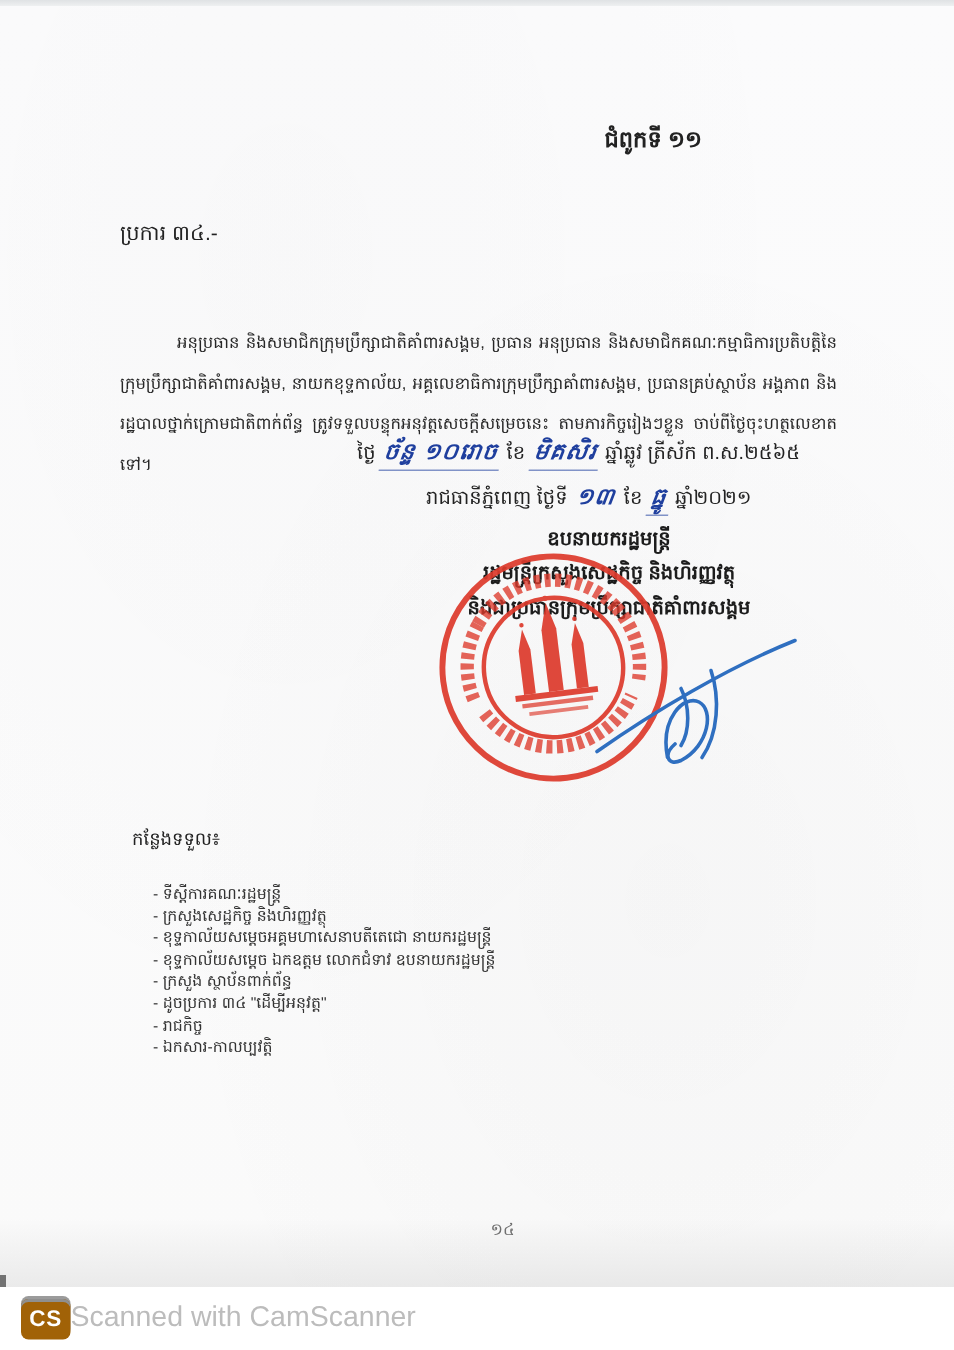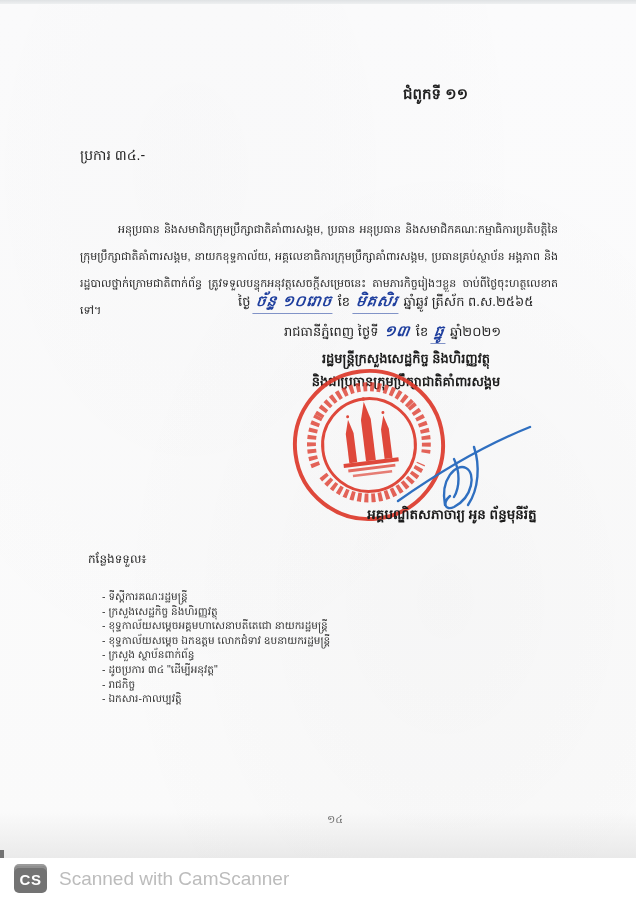--- a/index.html
+++ b/index.html
@@ -64,26 +64,26 @@
   .recipients li::before{content:"-  ";}
 
   .page-number{position:absolute;left:300px;top:812px;width:70px;text-align:center;
     font-size:11px;color:#6f6f6f;}
 
   .footer-bar{
     position:absolute;left:0;top:858px;width:636px;height:42px;background:#ffffff;
     display:flex;align-items:center;
   }
   .cs-badge{
-    margin-left:14px;width:33px;height:27px;border-radius:5px;background:#737373;
+    margin-left:14px;width:33px;height:27px;border-radius:5px;background:#a16207;
     box-shadow:0 2px 0 #8f8f8f inset, 0 -2px 0 #9b9b9b;
     display:flex;align-items:center;justify-content:center;
     color:#ffffff;font-weight:bold;font-size:15px;letter-spacing:.5px;
   }
-  .footer-label{margin-left:12px;font-size:19px;color:#bcbcbc;}
+  .footer-label{margin-left:0;font-size:19px;color:#bcbcbc;}
 </style>
 </head>
 <body>
 
 <div class="scan-page">
   <div class="edge-top"></div>
 
   <div class="doc-title khm">
     <div>ជំពូកទី ១១</div>
   </div>
@@ -102,20 +102,21 @@
 
   <div class="date-line date-line-2">
     <span>រាជធានីភ្នំពេញ ថ្ងៃទី</span>
     <span class="hand noline">១៣</span>
     <span>ខែ</span>
     <span class="hand">ធ្នូ</span>
     <span>ឆ្នាំ២០២១</span>
   </div>
 
   <div class="signatory-titles khm">
+    <div>ឧបនាយករដ្ឋមន្ត្រី</div>
     <div>រដ្ឋមន្ត្រីក្រសួងសេដ្ឋកិច្ច និងហិរញ្ញវត្ថុ</div>
     <div>និងជាប្រធានក្រុមប្រឹក្សាជាតិគាំពារសង្គម</div>
   </div>
 
   <div class="stamp-wrap">
     <svg width="158" height="158" viewBox="0 0 160 160">
       <g transform="rotate(-7 80 80)" fill="none" stroke="#dd3a2c">
         <circle cx="80" cy="80" r="75" stroke-width="4"></circle>
         <circle cx="80" cy="80" r="47" stroke-width="3"></circle>
 
@@ -143,21 +144,20 @@
     <svg width="150" height="100" viewBox="0 0 150 100">
       <g fill="none" stroke="#2f6fc0" stroke-width="2.4" stroke-linecap="round">
         <path d="M8 88 C 45 62, 95 32, 140 14"></path>
         <path d="M55 92 C 50 66, 66 50, 76 55 C 86 60, 83 84, 64 94 C 55 98, 52 90, 60 83"></path>
         <path d="M84 34 C 90 52, 89 76, 78 92"></path>
         <path d="M64 46 C 70 58, 70 74, 64 84"></path>
       </g>
     </svg>
   </div>
 
-  <div class="signatory-name khm">អគ្គបណ្ឌិតសភាចារ្យ អូន ព័ន្ធមុនីរ័ត្ន</div>
 
   <div class="recipients">
     <div class="recipients-header">កន្លែងទទួល៖</div>
     <ul>
       <li>ទីស្តីការគណៈរដ្ឋមន្ត្រី</li>
       <li>ក្រសួងសេដ្ឋកិច្ច និងហិរញ្ញវត្ថុ</li>
       <li>ខុទ្ទកាល័យសម្តេចអគ្គមហាសេនាបតីតេជោ នាយករដ្ឋមន្ត្រី</li>
       <li>ខុទ្ទកាល័យសម្តេច ឯកឧត្តម លោកជំទាវ ឧបនាយករដ្ឋមន្ត្រី</li>
       <li>ក្រសួង ស្ថាប័នពាក់ព័ន្ធ</li>
       <li>ដូចប្រការ ៣៤ "ដើម្បីអនុវត្ត"</li>

